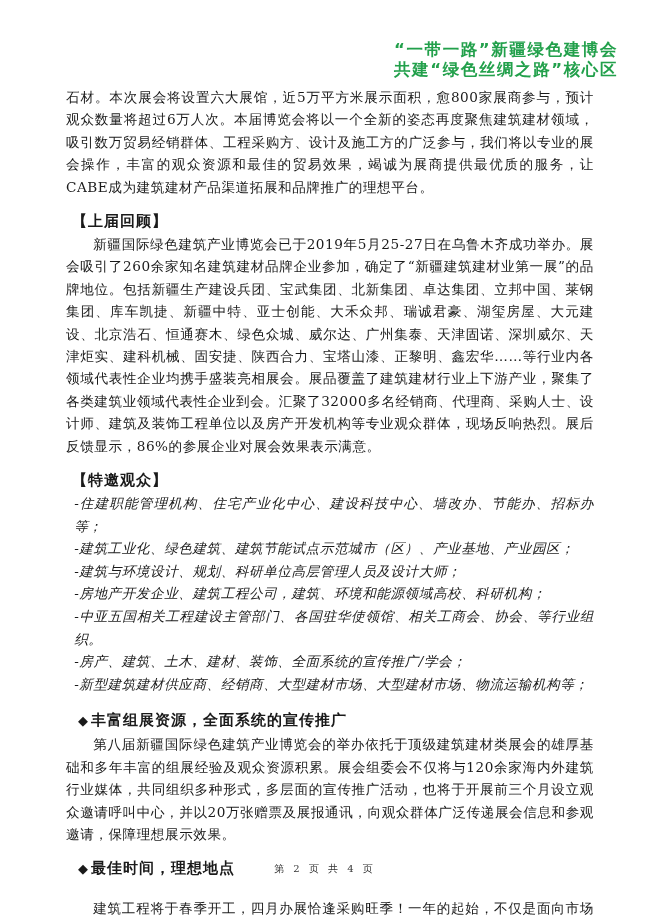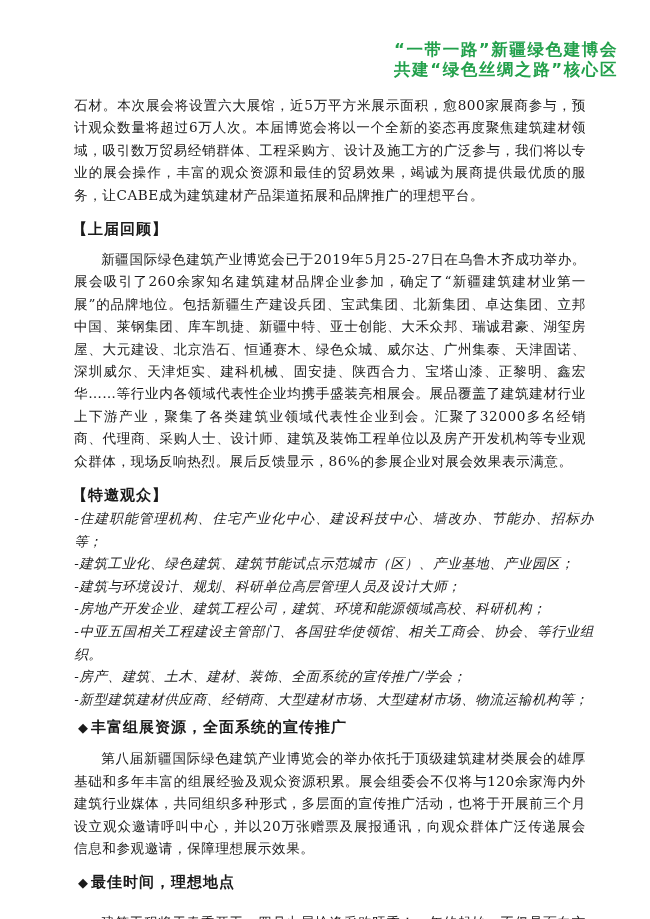--- a/index.html
+++ b/index.html
@@ -36,34 +36,34 @@
     position: absolute;
     left: 66px;
     top: 86px;
     width: 528px;
     font-size: 13.6px;
     line-height: 22.4px;
     letter-spacing: 0.55px;
     text-align: justify;
   }
   .content p {
-    margin: 8px;
+    margin: 0;
   }
   .indent { text-indent: 2em; }
   .section-head {
     font-family: "DejaVu Sans", "Liberation Sans", sans-serif;
     font-weight: bold;
     font-size: 15px;
     line-height: 22px;
     letter-spacing: 1px;
     margin: 0;
     padding-left: 0.6em;
   }
   .section-head.bracket { margin-top: 12px; margin-bottom: 1px; padding-left: 0.4em; }
-  .section-head.diamond { margin-top: 6px; margin-bottom: 1px; padding-left: 0.8em; }
+  .section-head.diamond { margin-top: 14px; margin-bottom: 1px; padding-left: 0.8em; }
   .section-head.diamond2 { margin-top: 12px; margin-bottom: 17px; padding-left: 0.8em; }
   .diamond-glyph { font-size: 13px; margin-right: 2px; }
   .list { list-style: none; margin: 0; padding: 0; font-style: italic; }
   .list li { padding-left: 0.6em; line-height: 22.6px; }
   .footer {
     position: absolute;
     left: 0; width: 650px;
     top: 862px;
     text-align: center;
     font-size: 10px;
@@ -104,14 +104,15 @@
     </h3>
     <p class="indent">第八届新疆国际绿色建筑产业博览会的举办依托于顶级建筑建材类展会的雄厚基础和多年丰富的组展经验及观众资源积累。展会组委会不仅将与120余家海内外建筑行业媒体，共同组织多种形式，多层面的宣传推广活动，也将于开展前三个月设立观众邀请呼叫中心，并以20万张赠票及展报通讯，向观众群体广泛传递展会信息和参观邀请，保障理想展示效果。</p>
 
     <h3 class="section-head diamond2">
       <span class="diamond-glyph">◆</span><span>最佳时间，理想地点</span>
     </h3>
     <p class="indent">建筑工程将于春季开工，四月办展恰逢采购旺季！一年的起始，不仅是面向市场推介新品的合适时机,也是行业供需群体、渠道环节参与展会最为方便的时段；新疆作为“一带一路”核心区，具有强大的经济辐射力，是全国推广的理想地点。新疆国际会展中心（乌鲁木齐市红光山路 3 号）是新疆维吾尔自治区知名度最高的展览场地，交通便利，设施一流。</p>
 
   </div>
 
+  <div class="footer">第 2 页 共 4 页</div>
 
 </div>
 
 </body></html>

